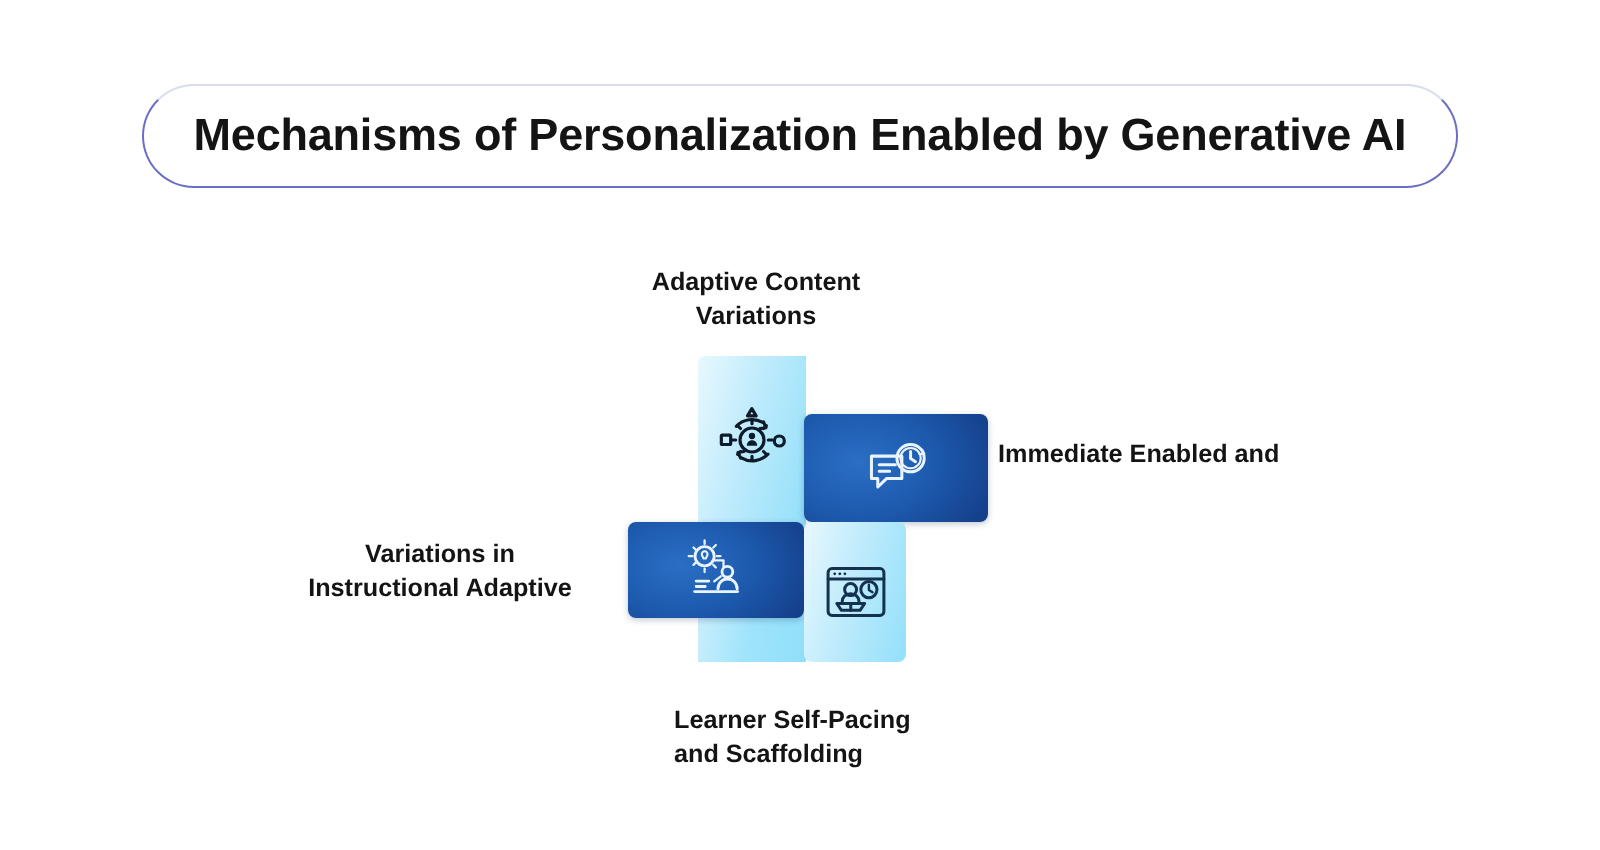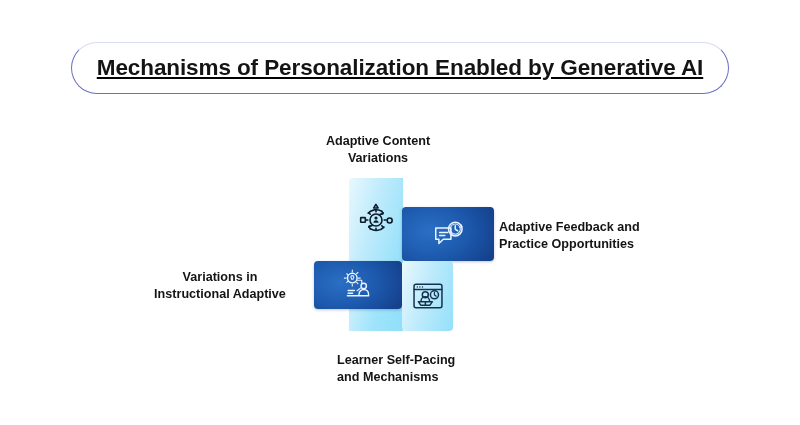--- a/index.html
+++ b/index.html
@@ -23,21 +23,20 @@
     width: 658px;
     height: 52px;
     box-sizing: border-box;
     border: 1.4px solid #6a6fc4;
     border-top-color: #d9dbf0;
     border-radius: 26px;
     background: #ffffff;
     display: flex;
     align-items: center;
     justify-content: center;
-    text-decoration: underline;
   }
   .title-text {
     font-size: 22.5px;
     font-weight: bold;
     color: #141414;
     letter-spacing: -0.1px;
     white-space: nowrap;
     line-height: 1;
   }
 
@@ -220,27 +219,26 @@
       </svg>
     </span>
   </div>
 
   <div class="label label-top">
     <span>Adaptive Content</span>
     <span>Variations</span>
   </div>
 
   <div class="label label-right">
-    <span>Adaptive Feedback and</span>
-    <span>Practice Opportunities</span>
+    <span>Immediate Enabled and</span>
   </div>
 
   <div class="label label-left">
     <span>Variations in</span>
     <span>Instructional Adaptive</span>
   </div>
 
   <div class="label label-bottom">
     <span>Learner Self-Pacing</span>
-    <span>and Mechanisms</span>
+    <span>and Scaffolding</span>
   </div>
 
 </div>
 
 </body></html>

